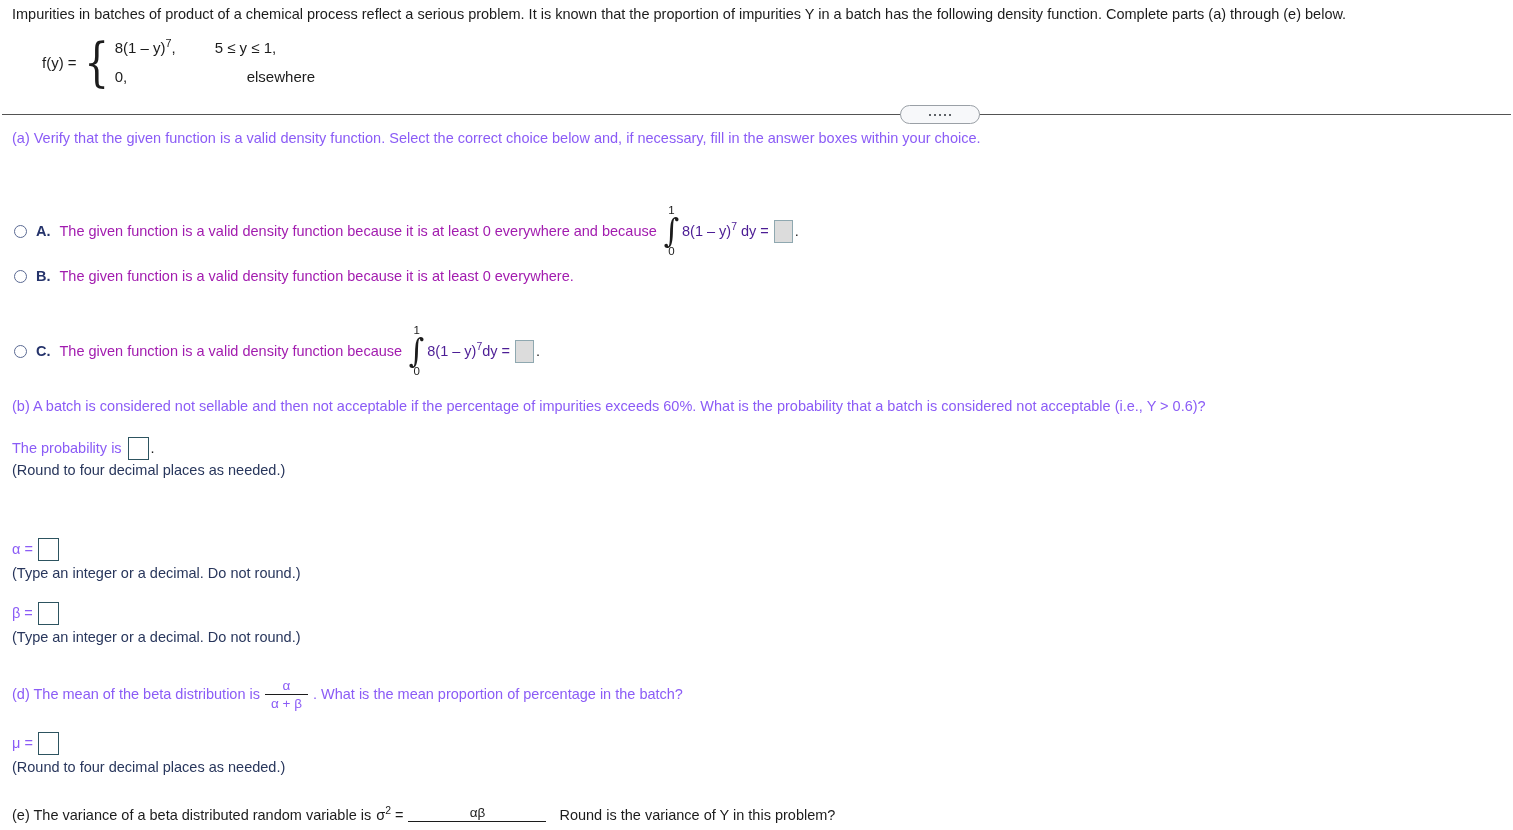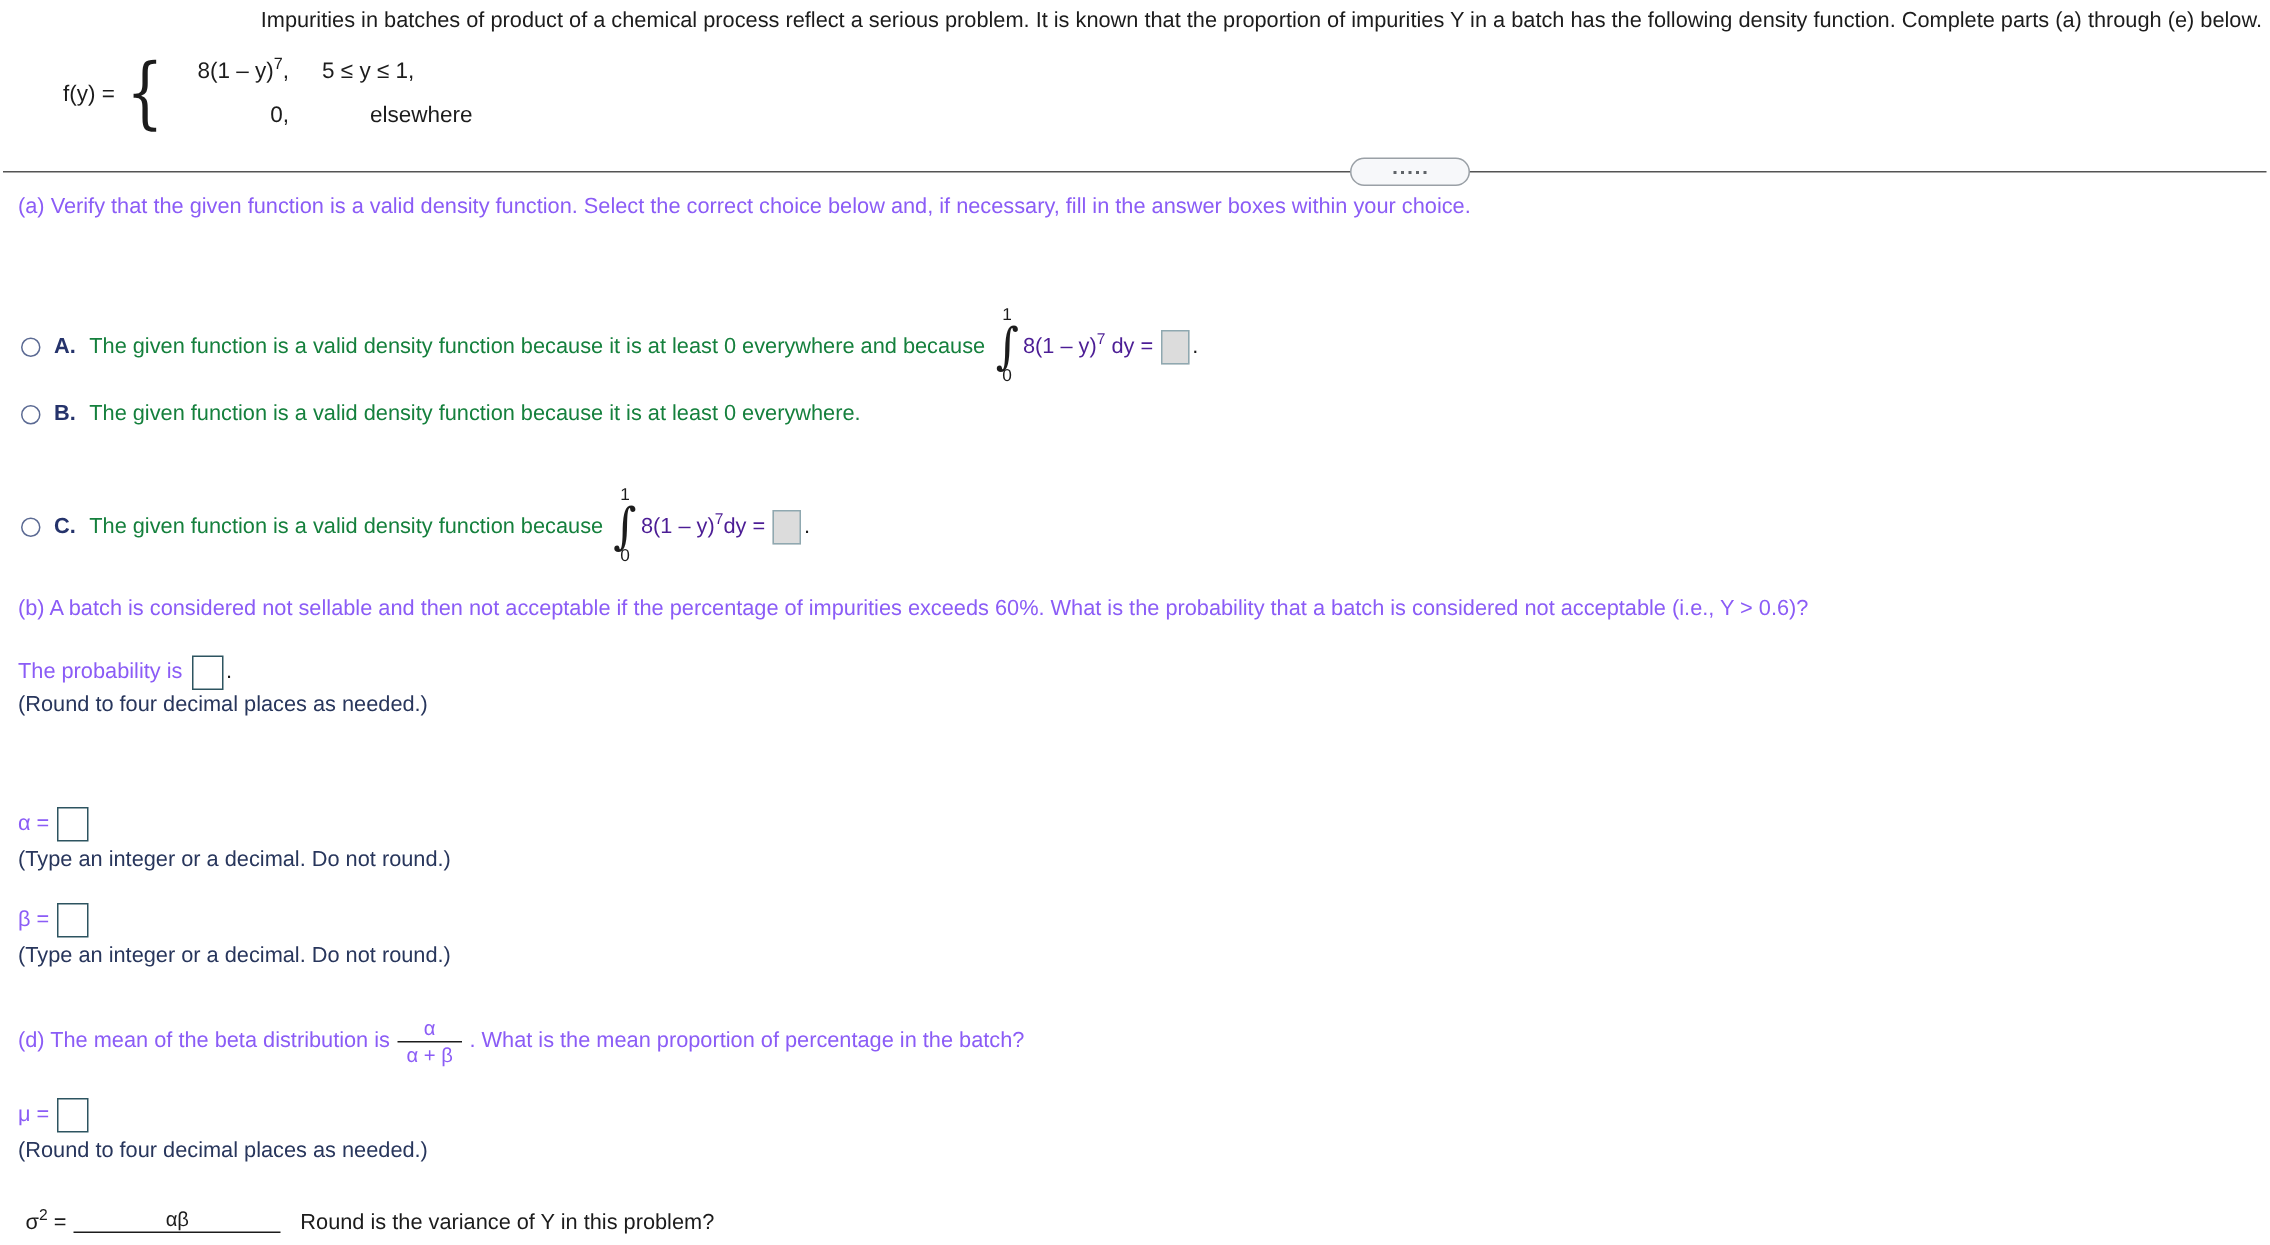--- a/index.html
+++ b/index.html
@@ -13,21 +13,20 @@
     overflow: hidden;
     font-family: "Liberation Sans", sans-serif;
     font-size: 14.5px;
     color: #1c1c1c;
     position: relative;
   }
   .page {
     position: relative;
     width: 1513px;
     height: 720px;
-    text-align: right;
   }
 
   
   .problem-stem {
     position: absolute;
     left: 12px;
     top: 5px;
     width: 1496px;
     font-size: 14.5px;
     line-height: 19px;
@@ -155,21 +154,21 @@
     margin-right: 9px;
     cursor: pointer;
   }
   .choice-letter {
     font-weight: bold;
     color: #25336b;
     margin-right: 9px;
     font-size: 14.5px;
   }
   .choice-text {
-    color: #15803d;
+    color: #a21caf;
     font-size: 14.5px;
   }
 
   
   .integral-expr {
     display: inline-flex;
     align-items: center;
     white-space: nowrap;
     margin-left: 6px;
   }
@@ -374,20 +373,21 @@
     <span>. What is the mean proportion of percentage in the batch?</span>
   </div>
 
   <div class="line inline-flex-line" style="left:12px; top:732px;">
     <span class="body-text">μ =</span>
     <span class="ansbox white" style="margin-left:5px;"></span>
   </div>
   <div class="line navy" style="left:12px; top:758px;">(Round to four decimal places as needed.)</div>
 
   <div class="clipped-row">
+    <span>(e) The variance of a beta distributed random variable is</span>
     <span style="margin-left:5px;"><span>σ</span><sup class="exp">2</sup></span>
     <span style="margin-left:4px;">=</span>
     <span class="frac wide">
       <span class="num">αβ</span>
       <span class="bar"></span>
       <span class="den"></span>
     </span>
     <span style="margin-left:8px;">Round is the variance of Y in this problem?</span>
   </div>
 

